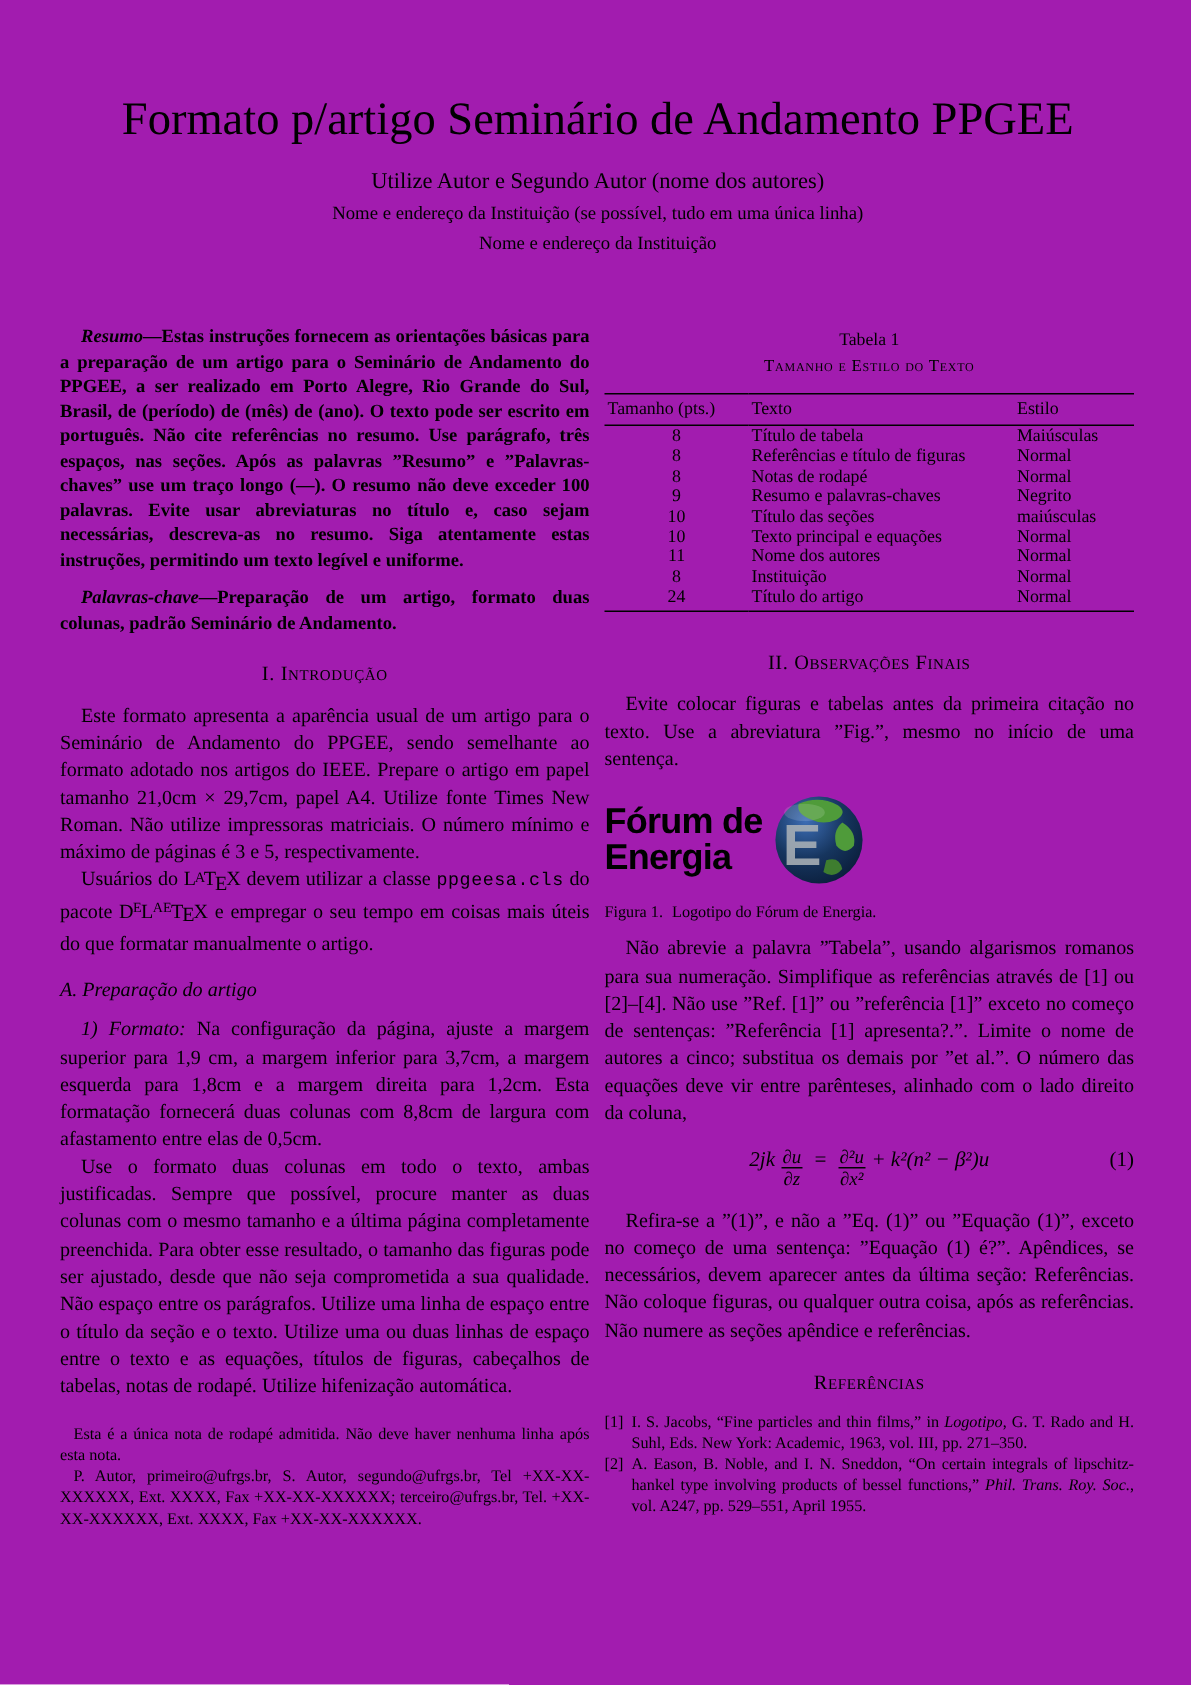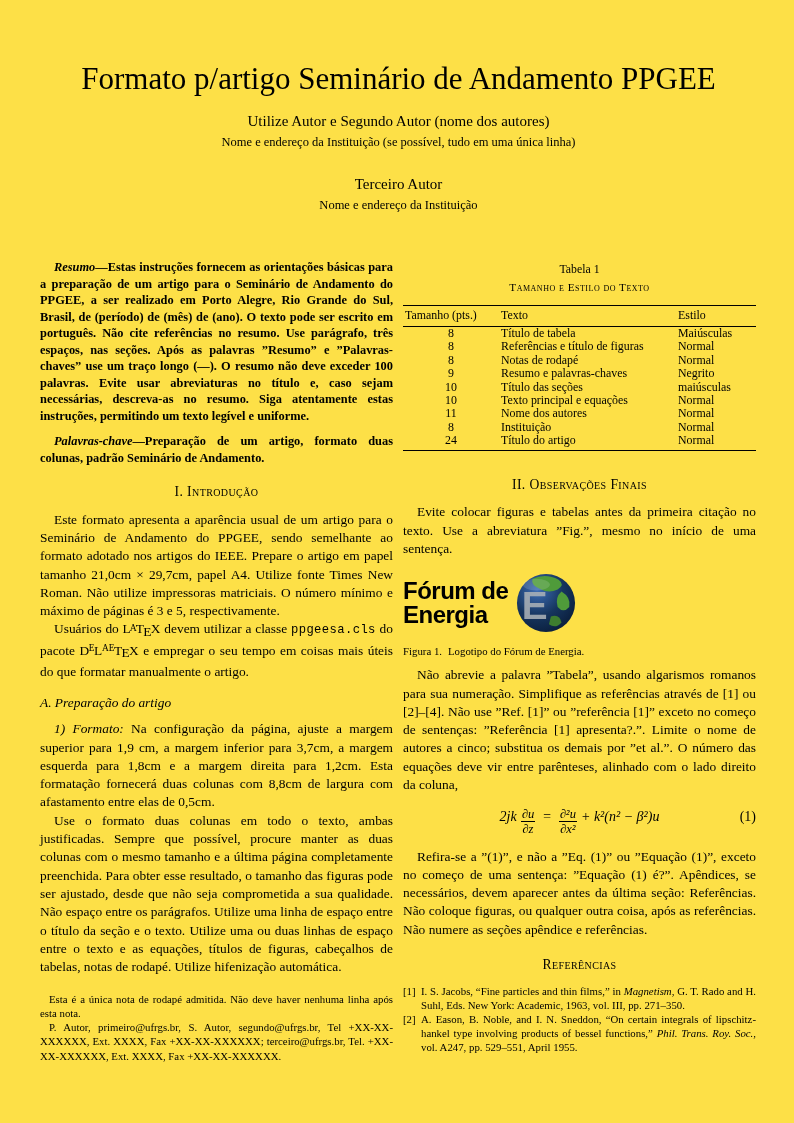--- a/index.html
+++ b/index.html
@@ -1,17 +1,17 @@
 <!DOCTYPE html>
 <html><head>
 <meta charset="utf-8">
 <style>
   html,body{margin:0;padding:0;background:#ffffff;}
   .page{
-    width:794px;height:1123px;background:#fde047;color:#000;
+    width:794px;height:1123px;background:#a21caf;color:#000;
     font-family:"Liberation Serif", serif;
     position:relative;overflow:hidden;box-sizing:border-box;
     padding:62px 37px 0 40px;
   }
   .title{font-size:31px;text-align:center;font-weight:400;margin:0;line-height:1.1;}
   .authors{text-align:center;}
   .author-name{font-size:15px;margin-top:17px;}
   .author-affil{font-size:12.5px;margin-top:5px;}
   .author-name.second{margin-top:26px;}
   .columns{display:flex;gap:10px;margin-top:46px;}
@@ -67,21 +67,20 @@
 </head>
 <body>
 
 <div class="page">
 
   <h1 class="title">Formato p/artigo Seminário de Andamento PPGEE</h1>
 
   <div class="authors">
     <div class="author-name">Utilize Autor e Segundo Autor (nome dos autores)</div>
     <div class="author-affil">Nome e endereço da Instituição (se possível, tudo em uma única linha)</div>
-    <div class="author-name second">Terceiro Autor</div>
     <div class="author-affil">Nome e endereço da Instituição</div>
   </div>
 
   <div class="columns">
 
     <div class="col">
 
       <p class="par abstract"><span class="lead-italic">Resumo</span><span>—Estas instruções fornecem as orientações básicas para a preparação de um artigo para o Seminário de Andamento do PPGEE, a ser realizado em Porto Alegre, Rio Grande do Sul, Brasil, de (período) de (mês) de (ano). O texto pode ser escrito em português. Não cite referências no resumo. Use parágrafo, três espaços, nas seções. Após as palavras ”Resumo” e ”Palavras-chaves”  use um traço longo (—). O resumo não deve exceder 100 palavras. Evite usar abreviaturas no título e, caso sejam necessárias, descreva-as no resumo. Siga atentamente estas instruções, permitindo um texto legível e uniforme.</span></p>
 
       <p class="par keywords"><span class="lead-italic">Palavras-chave</span><span>—Preparação de um artigo, formato duas colunas, padrão Seminário de Andamento.</span></p>
@@ -211,19 +210,19 @@
           </span>
         <span>+ k²(n² − β²)u</span>
         <span class="eq-number">(1)</span>
       </div>
 
       <p class="par">Refira-se a ”(1)”, e não a ”Eq. (1)”  ou ”Equação (1)”, exceto no começo de uma sentença: ”Equação (1) é?”. Apêndices, se necessários, devem aparecer antes da última seção: Referências. Não coloque figuras, ou qualquer outra coisa, após as referências. Não numere as seções apêndice e referências.</p>
 
       <h2 class="sec-heading">Referências</h2>
 
       <div class="refs">
-        <p class="ref-item"><span class="ref-num">[1]</span><span>I. S. Jacobs, “Fine particles and thin films,” in </span><span class="lead-italic">Magnetism</span><span>, G. T. Rado and H. Suhl, Eds.  New York: Academic, 1963, vol. III, pp. 271–350.</span></p>
+        <p class="ref-item"><span class="ref-num">[1]</span><span>I. S. Jacobs, “Fine particles and thin films,” in </span><span class="lead-italic">Logotipo</span><span>, G. T. Rado and H. Suhl, Eds.  New York: Academic, 1963, vol. III, pp. 271–350.</span></p>
         <p class="ref-item"><span class="ref-num">[2]</span><span>A. Eason, B. Noble, and I. N. Sneddon, “On certain integrals of lipschitz-hankel type involving products of bessel functions,” </span><span class="lead-italic">Phil. Trans. Roy. Soc.</span><span>, vol. A247, pp. 529–551, April 1955.</span></p>
       </div>
 
     </div>
   </div>
 </div>
 
 </body></html>

